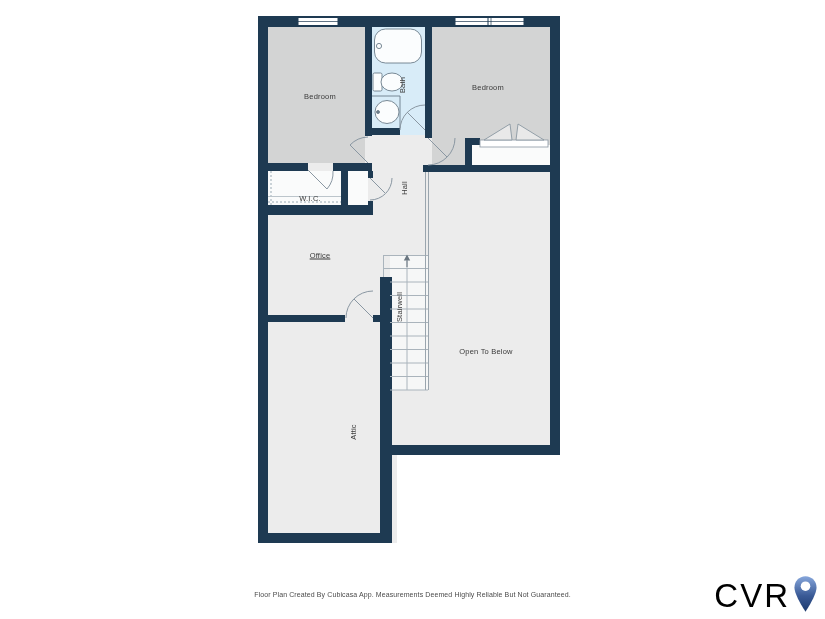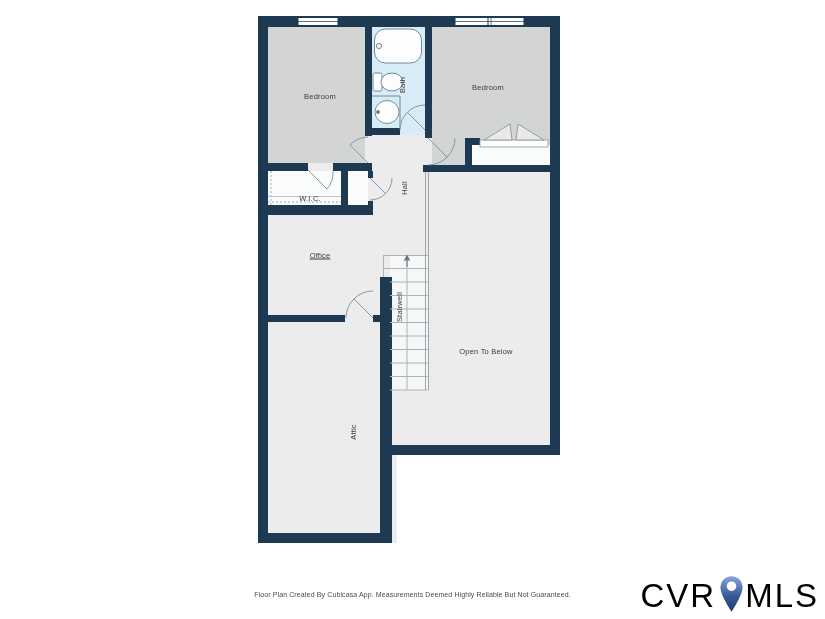--- a/index.html
+++ b/index.html
@@ -174,16 +174,15 @@
       <defs>
         <linearGradient id="pingrad" x1="0" y1="0" x2="0" y2="1">
           <stop offset="0" stop-color="#86a6db"></stop>
           <stop offset="0.55" stop-color="#3a5a96"></stop>
           <stop offset="1" stop-color="#1c3a6e"></stop>
         </linearGradient>
       </defs>
       <path d="M12 1 C5.9 1 1.4 5.8 1.4 11.8 C1.4 19.4 12 35 12 35 C12 35 22.6 19.4 22.6 11.8 C22.6 5.8 18.1 1 12 1 Z" fill="url(#pingrad)"></path>
       <circle cx="12" cy="10.5" r="4.6" fill="#ffffff"></circle>
     </svg>
-    <span>MLS</span>
   </div>
 
 </div>
 
 </body></html>

